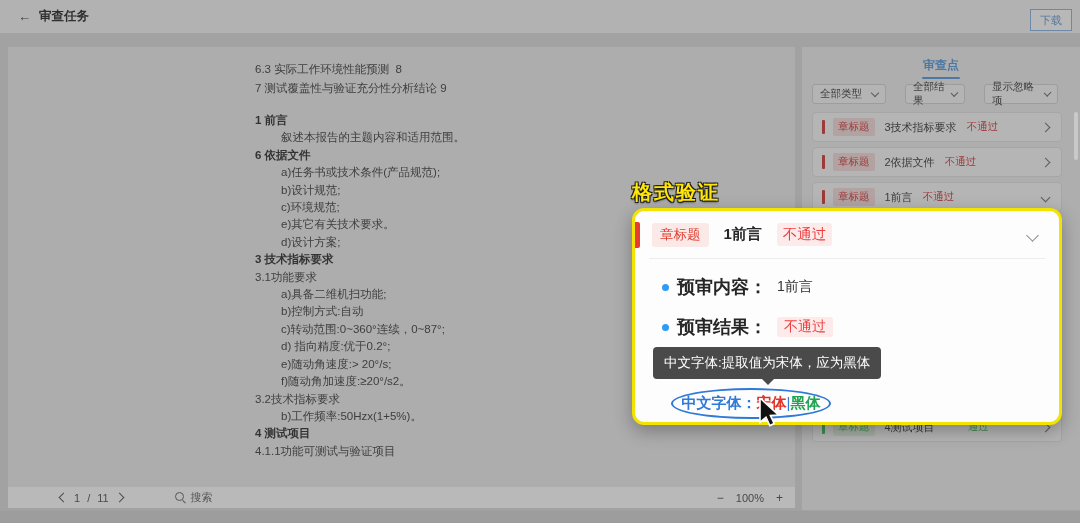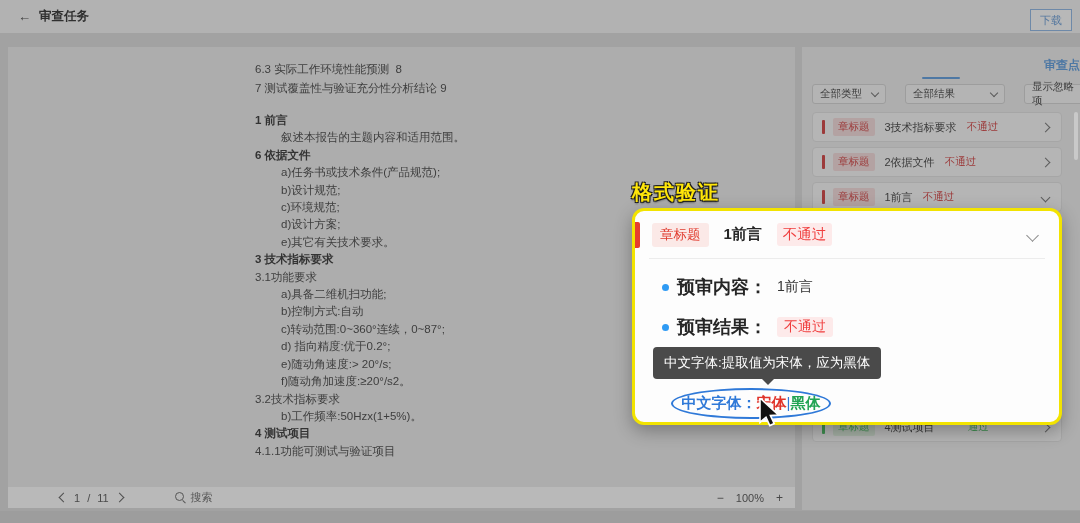--- a/index.html
+++ b/index.html
@@ -51,35 +51,35 @@
   .mag .handle{position:absolute;left:8px;top:8px;width:4px;height:1.4px;background:#555;transform:rotate(45deg);transform-origin:0 0;}
   .zoom-ctl{position:absolute;right:12px;top:0;height:21px;display:flex;align-items:center;gap:12px;color:#474747;}
   .zoom-btn{font-size:12px;line-height:1;cursor:pointer;}
   .zoom-level{font-size:11px;}
   
   .panel{
     position:absolute;left:802px;top:47px;width:278px;height:463px;
     background:#aeaeae;
   }
   .panel-tab{
-    position:absolute;left:0;top:10px;width:100%;text-align:right;
+    position:absolute;left:0;top:10px;width:100%;text-align:center;
     font-size:12px;font-weight:700;color:#4e78a4;
   }
   .panel-tab-underline{
     position:absolute;left:50%;top:30px;width:38px;height:2px;margin-left:-19px;
     background:#4e78a4;border-radius:1px;
   }
   .filters{position:absolute;left:10px;top:37px;display:flex;gap:19px;}
   .dd{
     height:20px;border:1px solid #9d9d9d;border-radius:3px;background:#b4b4b4;
     display:flex;align-items:center;justify-content:space-between;
     font-size:10.5px;color:#3f3f3f;padding:0 7px;box-sizing:border-box;
   }
   .dd .chev{width:5px;height:5px;border-color:#5a5a5a;margin-left:6px;margin-top:-2px;}
-  .dd1{width:74px;} .dd2{width:100px;} .dd3{width:74px;}
+  .dd1{width:74px;} .dd2{width:60px;} .dd3{width:74px;}
   .review-row{
     position:absolute;left:10px;width:250px;height:30px;
     background:#b5b5b5;border:1px solid #a6a6a6;border-radius:4px;
     display:flex;align-items:center;box-sizing:border-box;cursor:pointer;
   }
   .review-row .rbar{width:3px;height:14px;border-radius:1px;margin-left:9px;}
   .review-row.fail .rbar{background:#9c3a3a;}
   .review-row.pass .rbar{background:#3f8e50;}
   .review-row .rbadge{
     margin-left:8px;font-size:10.5px;padding:2px 5px;border-radius:2px;
@@ -158,22 +158,22 @@
         <div class="toc-line">6.3 实际工作环境性能预测  8</div>
         <div class="toc-line">7 测试覆盖性与验证充分性分析结论 9</div>
       </div>
     <div id="doc-lines" class="doc-body">
         <div class="doc-line b">1 前言</div>
         <div class="doc-line i1">叙述本报告的主题内容和适用范围。</div>
         <div class="doc-line b">6 依据文件</div>
         <div class="doc-line i1">a)任务书或技术条件(产品规范);</div>
         <div class="doc-line i1">b)设计规范;</div>
         <div class="doc-line i1">c)环境规范;</div>
+        <div class="doc-line i1">e)其它有关技术要求。</div>
         <div class="doc-line i1">d)设计方案;</div>
-        <div class="doc-line i1">e)其它有关技术要求。</div>
         <div class="doc-line b">3 技术指标要求</div>
         <div class="doc-line">3.1功能要求</div>
         <div class="doc-line i1">a)具备二维机扫功能;</div>
         <div class="doc-line i1">b)控制方式:自动</div>
         <div class="doc-line i1">c)转动范围:0~360°连续，0~87°;</div>
         <div class="doc-line i1">d) 指向精度:优于0.2°;</div>
         <div class="doc-line i1">e)随动角速度:&gt; 20°/s;</div>
         <div class="doc-line i1">f)随动角加速度:≥20°/s2。</div>
         <div class="doc-line">3.2技术指标要求</div>
         <div class="doc-line i1">b)工作频率:50Hzx(1+5%)。</div>

